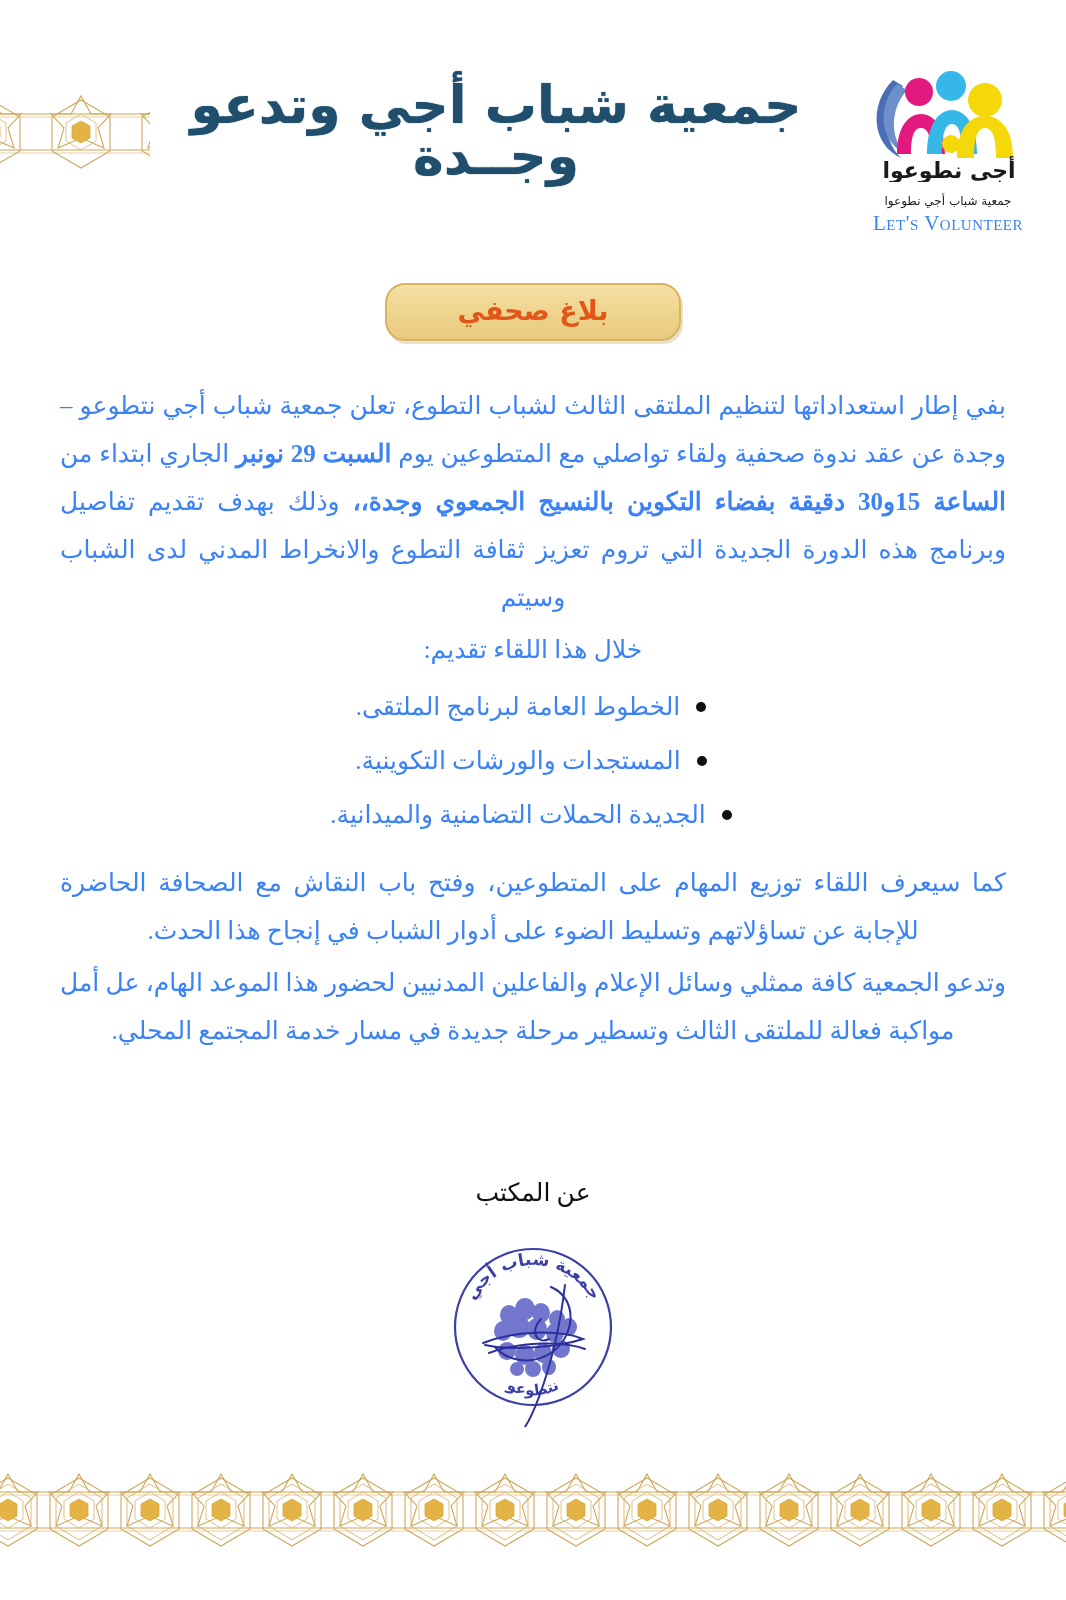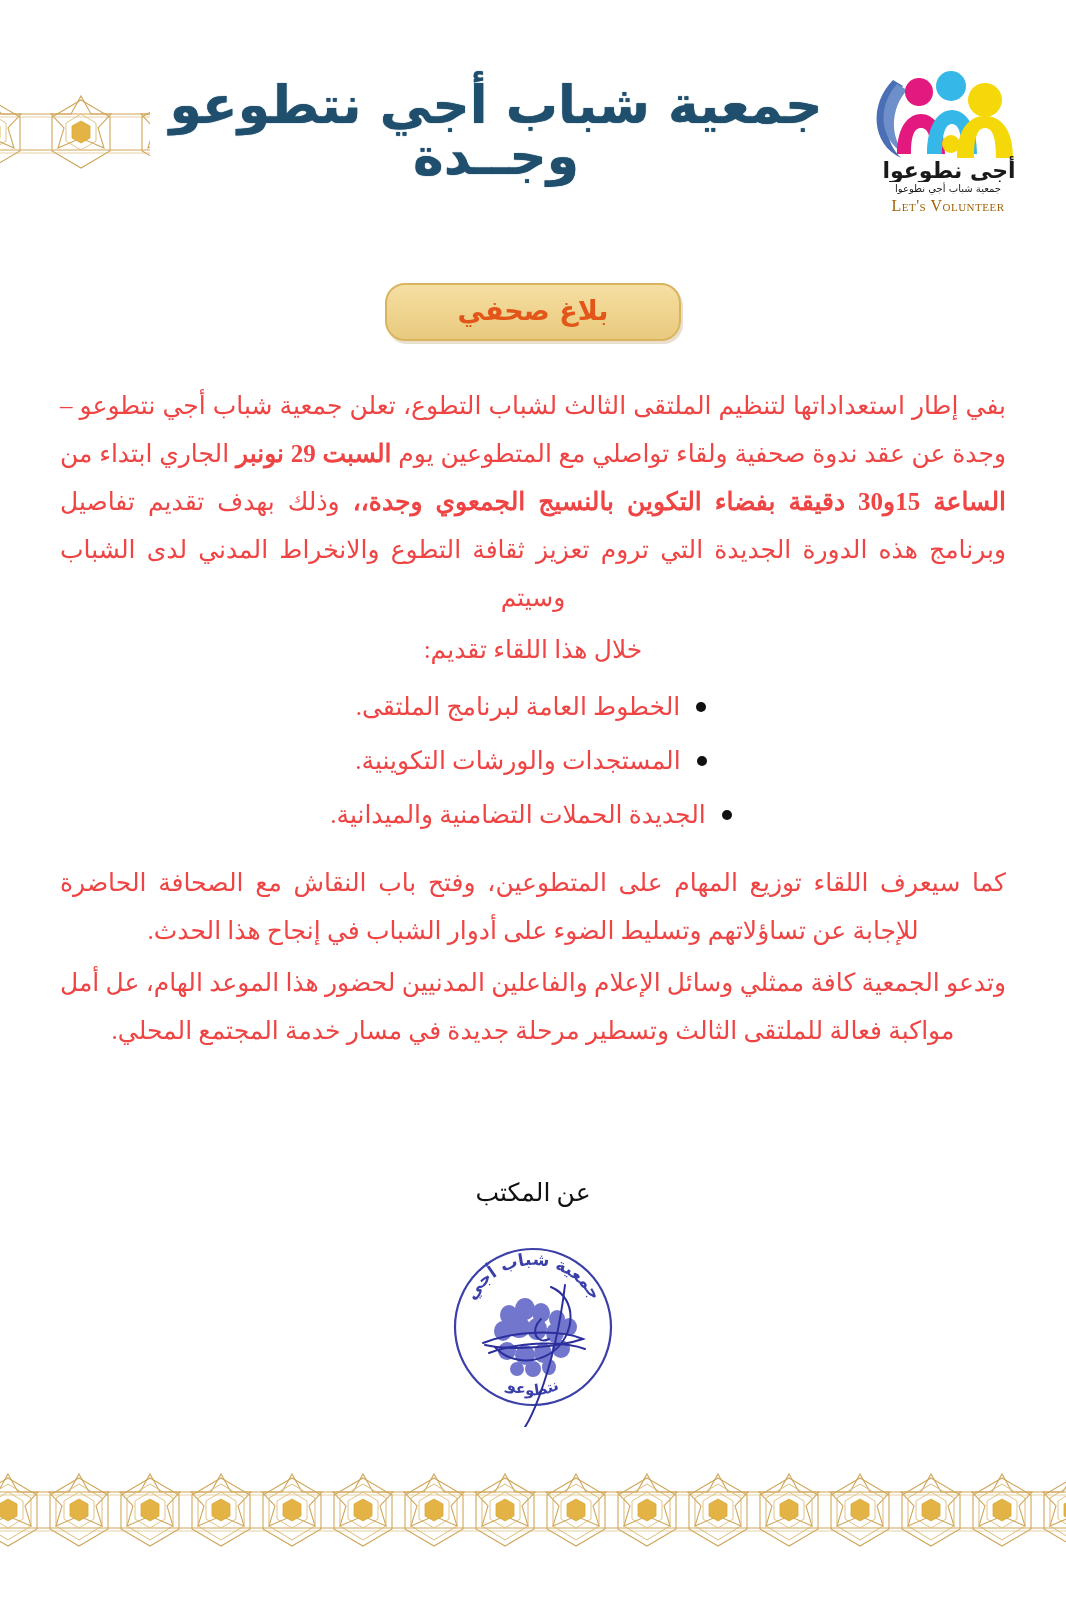--- a/index.html
+++ b/index.html
@@ -72,29 +72,29 @@
     text-align: center;
   }
   #logo-mark {
     width: 170px;
     height: 120px;
     margin: 0 auto;
     display: block;
   }
   #logo-sub-ar {
     font-family: "DejaVu Sans", sans-serif;
-    font-size: 10px;
+    font-size: 12px;
     color: #1a1a1a;
-    margin-top: 1px;
+    margin-top: 12px;
     letter-spacing: 0px;
   }
   #logo-sub-en {
     font-family: "Liberation Serif", serif;
-    font-size: 16px;
-    color: #a16207;
+    font-size: 21px;
+    color: #3b82f6;
     letter-spacing: 0.5px;
     margin-top: 3px;
     font-variant: small-caps;
     direction: ltr;
   }
 
   
   #badge-wrap {
     position: absolute;
     left: 0; right: 0;
@@ -119,21 +119,21 @@
   
   #body-copy {
     position: absolute;
     left: 60px;
     top: 382px;
     width: 946px;
     font-size: 25px;
     line-height: 1.92;
     text-align: justify;
     text-align-last: center;
-    color: #ef4444;
+    color: #3b82f6;
   }
   #body-copy p {
     margin: 0 0 4px 0;
   }
   .p-just {
     text-align: justify;
     text-align-last: center;
   }
   .p-center {
   }
@@ -219,21 +219,21 @@
       </g>
     <g transform="translate(128,0)">
         <use href="#starUnit"></use>
       </g>
   </svg>
 </div>
 
 <div id="header">
 
   <div id="org-title">
-    <span>جمعية شباب أجي نتطوعو</span>
+    <span>جمعية شباب أجي وتدعو</span>
     <span class="line2">وجــدة</span>
   </div>
 
   <div id="logo-block">
     <svg id="logo-mark" viewBox="0 0 170 120">
 
       <path d="M30,18 C6,42 8,82 38,96 C18,76 20,44 40,24 Z" fill="#4a6fb5"></path>
       <path d="M34,22 C14,44 16,78 42,92 C26,74 28,46 44,28 Z" fill="#6f8fca"></path>
 
       <circle cx="56" cy="30" r="14" fill="#e3197f"></circle>

